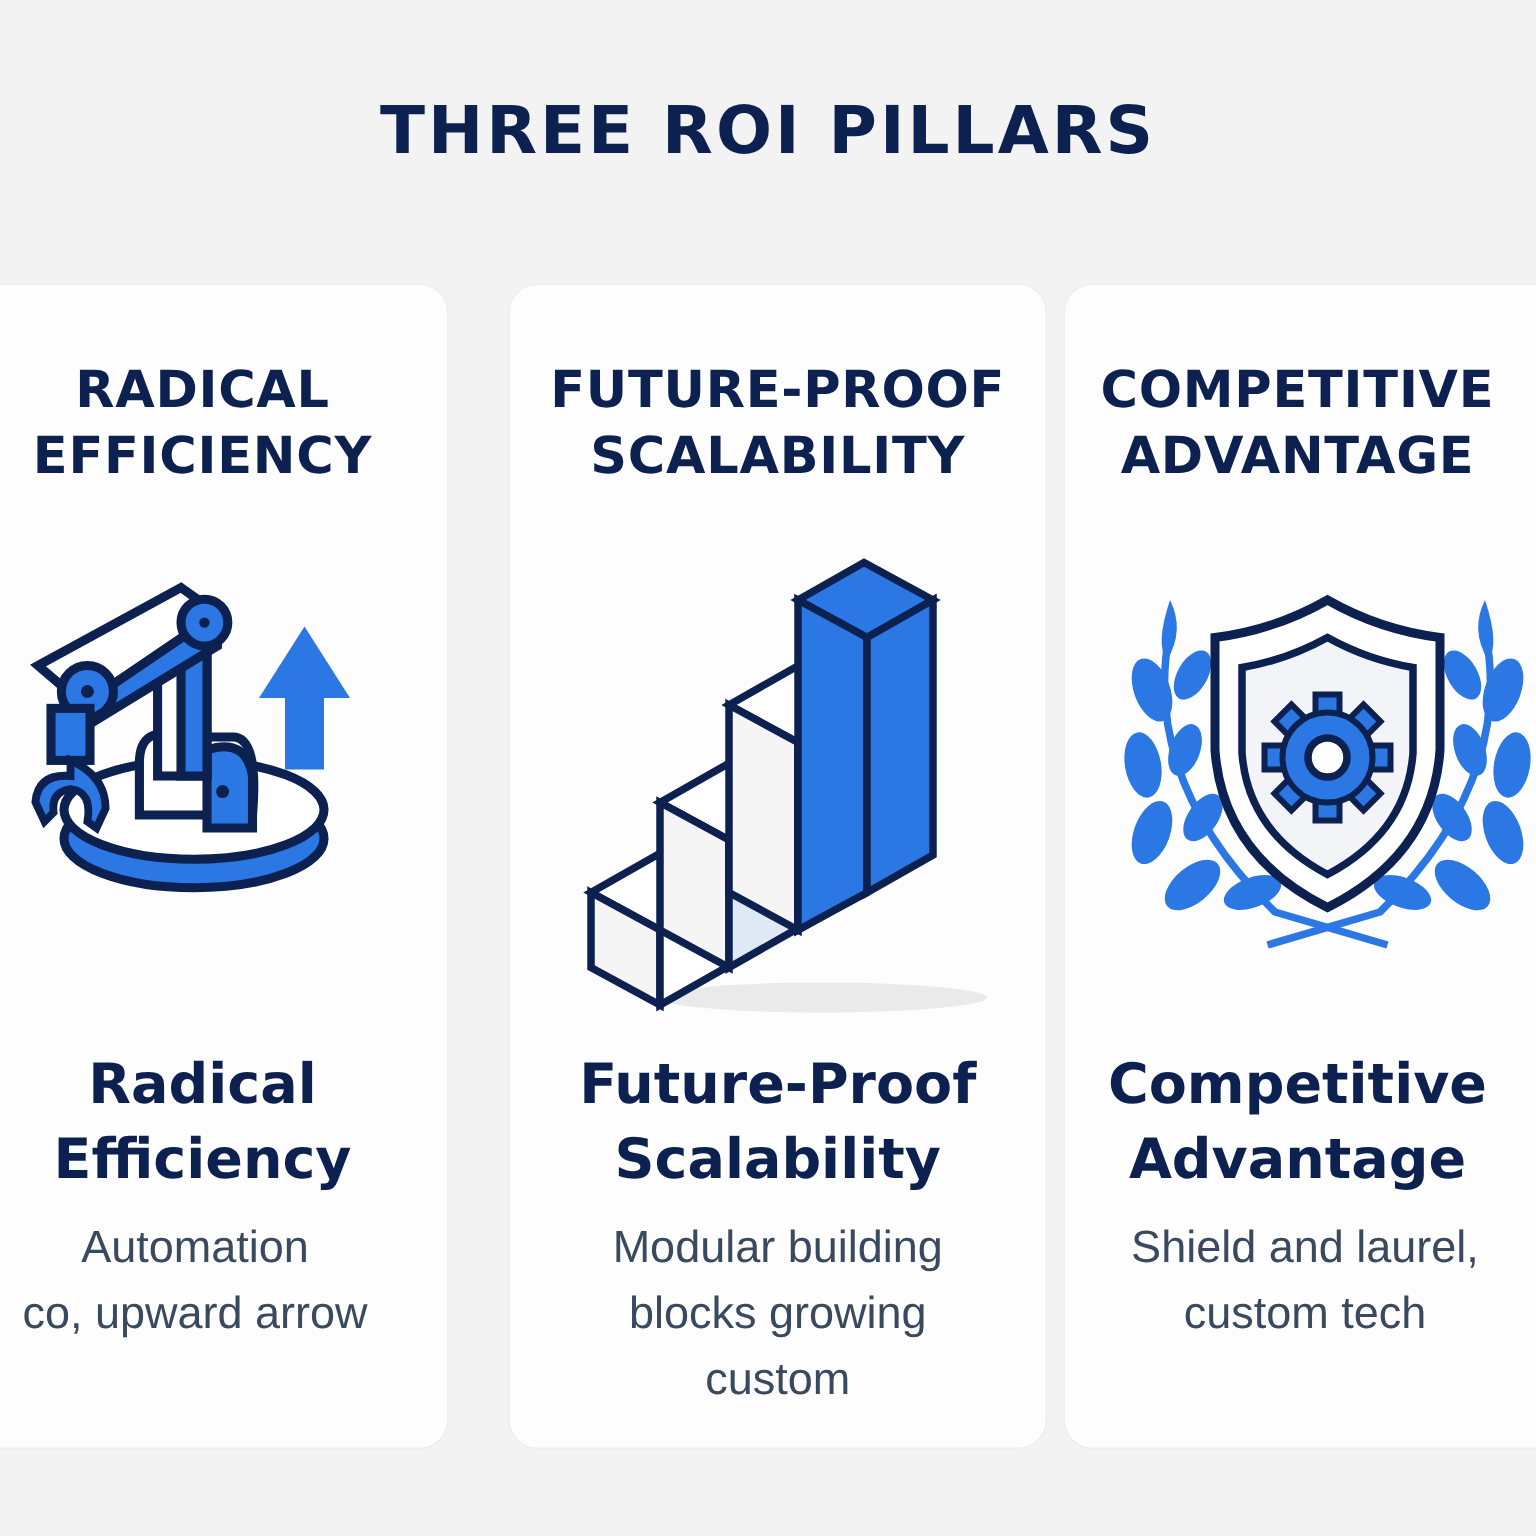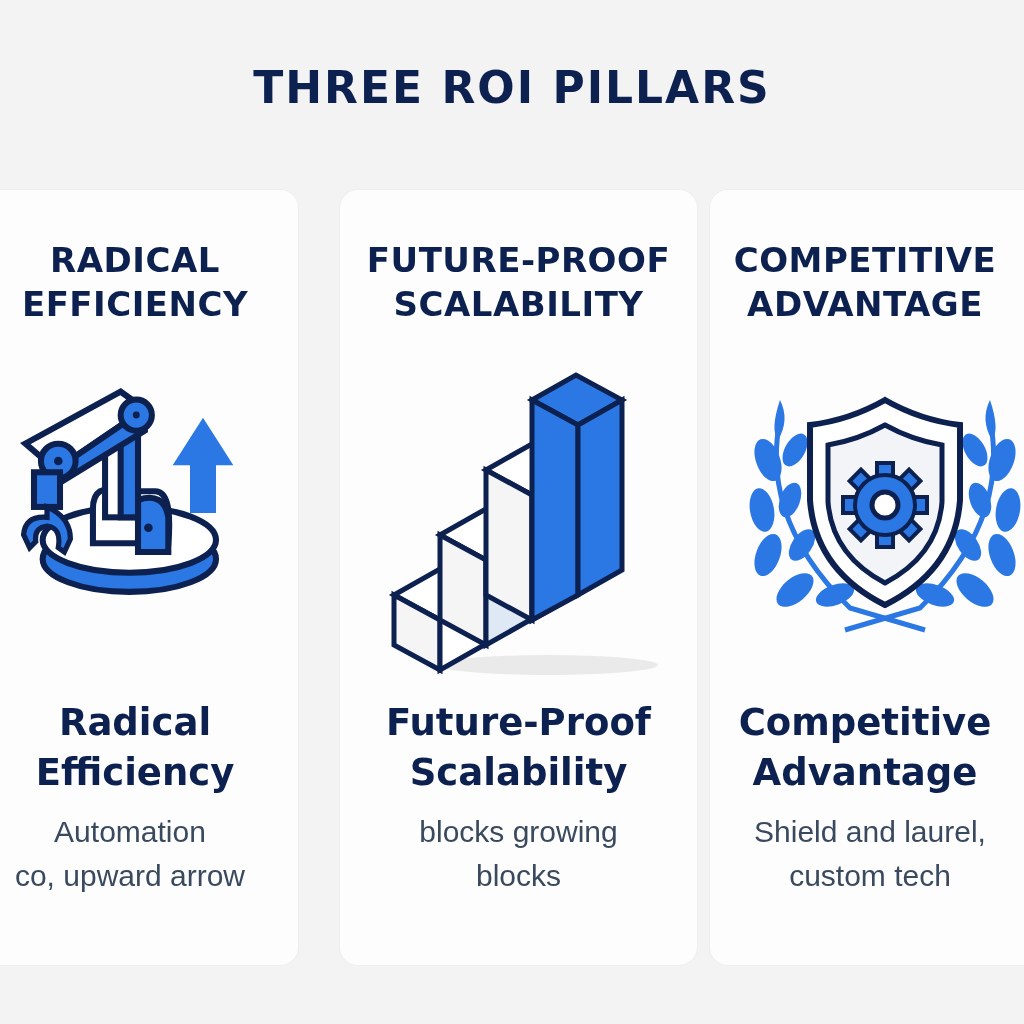--- a/index.html
+++ b/index.html
@@ -109,22 +109,23 @@
       <path d="M144 30 L188 5 L234 30 L190 55 Z" fill="#2b78e4" stroke="#0d2150" stroke-width="5"></path>
       <path d="M144 30 L190 55 L190 225 L144 250 Z" fill="#2b78e4" stroke="#0d2150" stroke-width="5"></path>
       <path d="M190 55 L234 30 L234 200 L190 225 Z" fill="#2b78e4" stroke="#0d2150" stroke-width="5"></path>
     </svg>
   </div>
   <div class="card-subtitle">
     <span class="line">Future-Proof</span>
     <span class="line">Scalability</span>
   </div>
   <div class="card-desc">
+    <span class="line">Modular building</span>
     <span class="line">blocks growing</span>
-    <span class="line">blocks</span>
+    <span class="line">custom</span>
   </div>
 </div>
 
 <div class="card" style="left:710px; width:340px;">
   <div class="card-heading" style="left:-30px;">
     <span class="line">COMPETITIVE</span>
     <span class="line">ADVANTAGE</span>
   </div>
   <div class="card-icon" style="left:30px; top:190px;">
     <svg width="290" height="260" viewBox="0 0 290 260">

